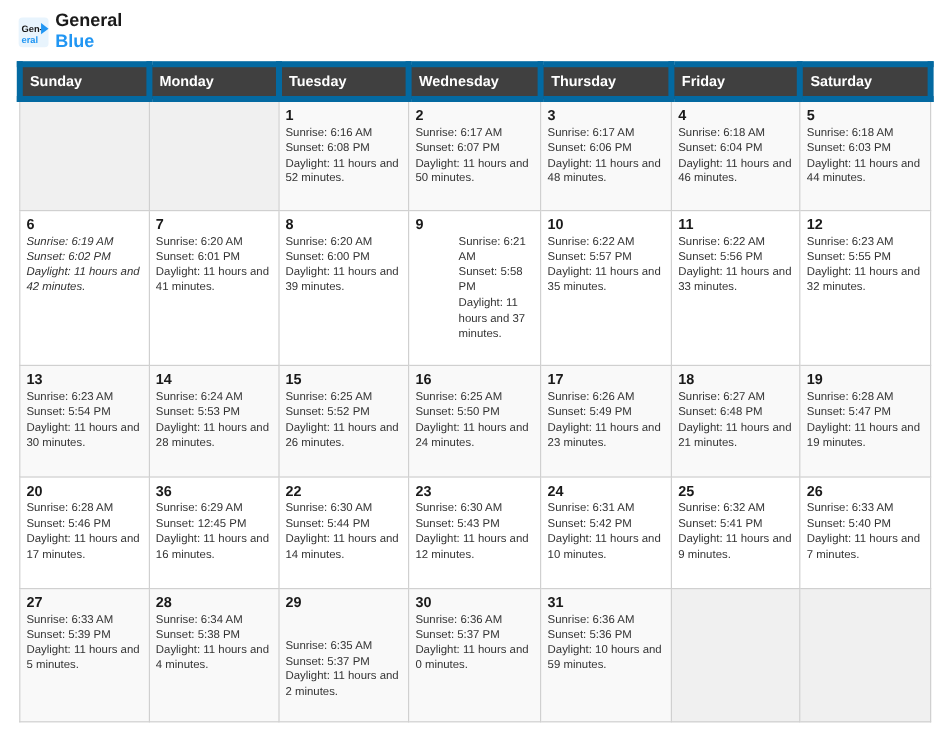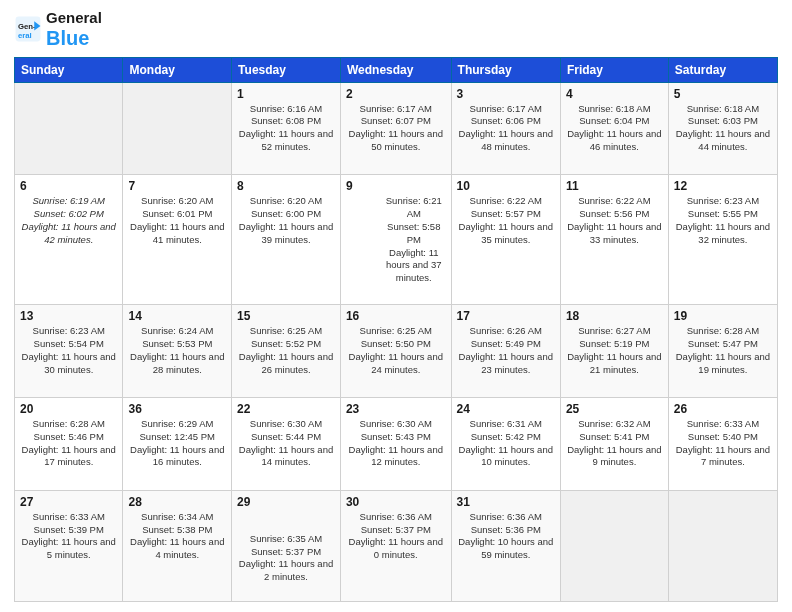--- a/index.html
+++ b/index.html
@@ -50,27 +50,27 @@
       flex: 1;
       display: flex;
       flex-direction: column;
     }
     table {
       width: 100%;
       border-collapse: collapse;
       flex: 1;
     }
     thead th {
-      background: #1d4ed8;
+      background: #404040;
       color: #fff;
       font-size: 12px;
       font-weight: 600;
       padding: 5px 6px;
       text-align: left;
-      border: 1px solid #0369a1;
+      border: 5px solid #0369a1;
     }
     tbody td {
       border: 1px solid #d0d0d0;
       vertical-align: top;
       padding: 4px 5px;
       width: 113px;
       height: 82px;
       background: #fff;
     }
     tbody tr:nth-child(odd) td {
@@ -80,41 +80,40 @@
       font-size: 12px;
       font-weight: bold;
       color: #1a1a1a;
       display: block;
       margin-bottom: 2px;
     }
     .day-info {
       font-size: 9.5px;
       color: #333;
       line-height: 1.35;
-      text-align: center;
     }
     .empty {
       background: #f0f0f0 !important;
     }
   </style>
 </head>
 <body>
 
 <div class="page">
   <div class="header">
     <div class="logo">
       <svg class="logo-icon" viewBox="0 0 36 36">
         <rect x="2" y="2" width="32" height="32" rx="4" fill="#e8f4fd"></rect>
         <text x="5" y="18" font-size="10" fill="#1a1a1a" font-weight="bold" font-family="Arial">Gen-</text>
         <text x="5" y="29" font-size="10" fill="#2196F3" font-weight="bold" font-family="Arial">eral</text>
         <polygon points="26,8 34,14 26,20" fill="#2196F3"></polygon>
       </svg>
       <div>
         <div style="font-size:15px;font-weight:bold;color:#1a1a1a;line-height:1.1">General</div>
-        <div style="font-size:20px;font-weight:bold;color:#2196F3;line-height:1.1">Blue</div>
+        <div style="font-size:15px;font-weight:bold;color:#2196F3;line-height:1.1">Blue</div>
       </div>
     </div>
     <div class="title-block">
       <div class="month-title"></div>
       <div class="location"></div>
     </div>
   </div>
 
   <div class="calendar">
     <table>
@@ -235,21 +234,21 @@
             </td>
             <td>
               <span class="day-num">17</span>
               <div class="day-info" style="white-space: pre-line;">Sunrise: 6:26 AM
 Sunset: 5:49 PM
 Daylight: 11 hours and 23 minutes.</div>
             </td>
             <td>
               <span class="day-num">18</span>
               <div class="day-info" style="white-space: pre-line;">Sunrise: 6:27 AM
-Sunset: 5:19 PM
+Sunset: 6:48 PM
 Daylight: 11 hours and 21 minutes.</div>
             </td>
             <td>
               <span class="day-num">19</span>
               <div class="day-info" style="white-space: pre-line;">Sunrise: 6:28 AM
 Sunset: 5:47 PM
 Daylight: 11 hours and 19 minutes.</div>
             </td>
           </tr>
           <tr>

